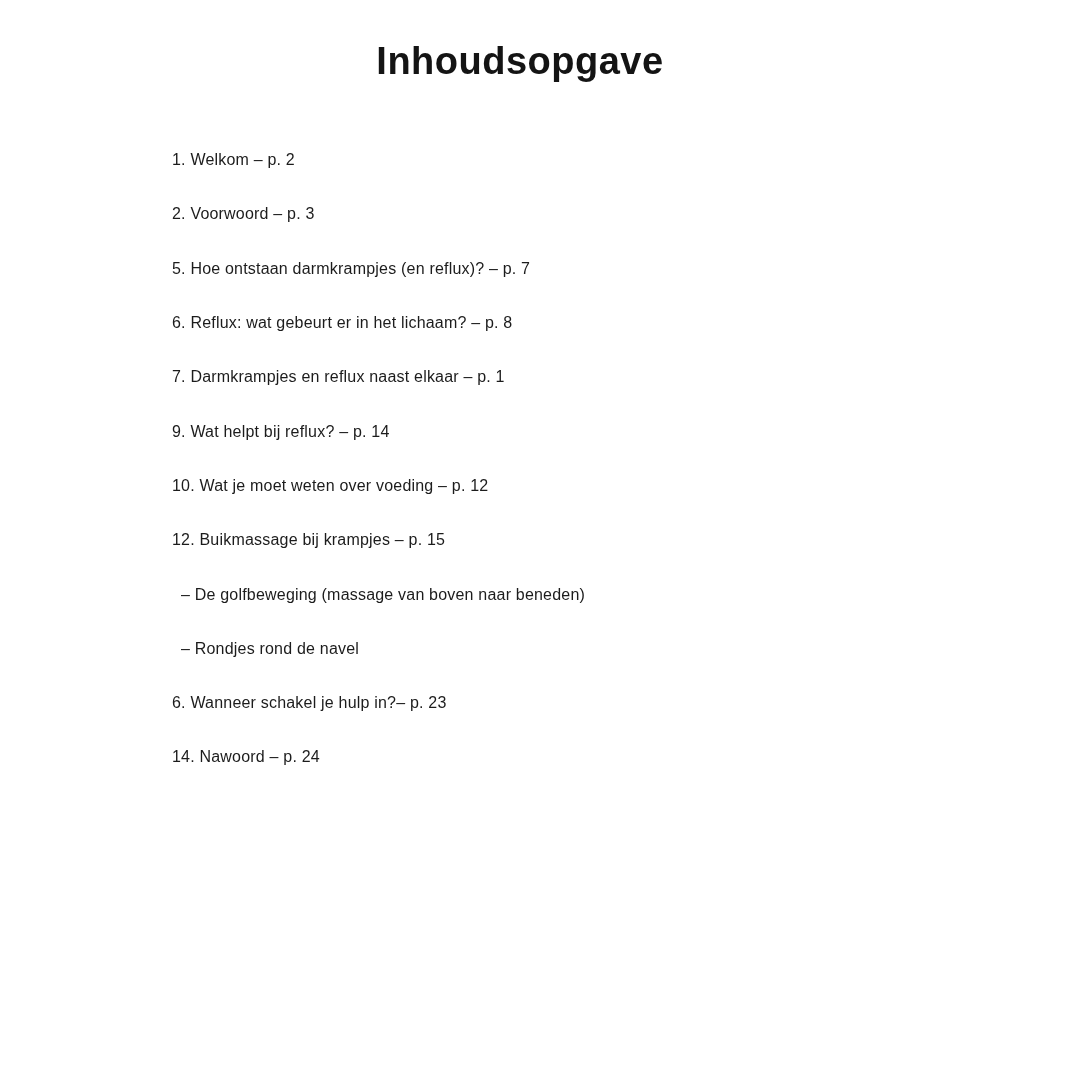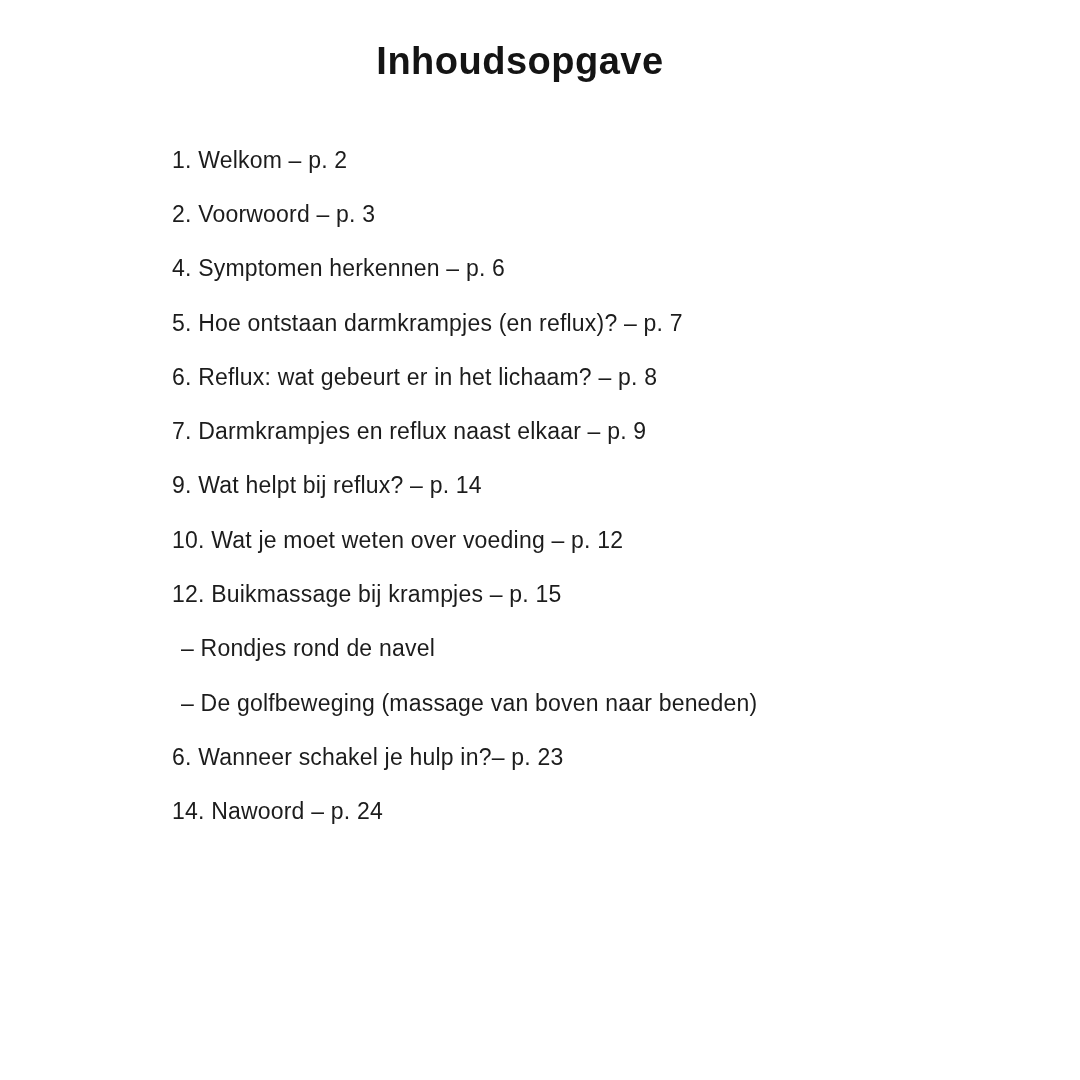--- a/index.html
+++ b/index.html
@@ -30,46 +30,45 @@
   .toc {
     position: absolute;
     left: 172px;
     top: 133px;
     right: 60px;
   }
   .toc-row {
     height: 54.3px;
     display: flex;
     align-items: center;
-    font-size: 23px;
+    font-size: 16px;
     font-weight: 400;
     letter-spacing: 0.2px;
     color: var(--text-color, #1c1c1c);
     white-space: nowrap;
   }
   .toc-row.sub {
     padding-left: 9px;
   }
 </style>
 </head>
 <body>
 
 <div class="page">
 
   <h1 class="title">Inhoudsopgave</h1>
 
   <div class="toc">
     <div class="toc-row">1. Welkom – p. 2</div>
     <div class="toc-row">2. Voorwoord – p. 3</div>
-    <div class="toc-row">4. Symptomen herkennen – p. 6</div>
     <div class="toc-row">5. Hoe ontstaan darmkrampjes (en reflux)? – p. 7</div>
     <div class="toc-row">6. Reflux: wat gebeurt er in het lichaam? – p. 8</div>
-    <div class="toc-row">7. Darmkrampjes en reflux naast elkaar – p. 9</div>
+    <div class="toc-row">7. Darmkrampjes en reflux naast elkaar – p. 1</div>
     <div class="toc-row">9. Wat helpt bij reflux? – p. 14</div>
     <div class="toc-row">10. Wat je moet weten over voeding – p. 12</div>
     <div class="toc-row">12. Buikmassage bij krampjes – p. 15</div>
+    <div class="toc-row sub">– De golfbeweging (massage van boven naar beneden)</div>
     <div class="toc-row sub">– Rondjes rond de navel</div>
-    <div class="toc-row sub">– De golfbeweging (massage van boven naar beneden)</div>
     <div class="toc-row">6. Wanneer schakel je hulp in?– p. 23</div>
     <div class="toc-row">14. Nawoord – p. 24</div>
   </div>
 
 </div>
 
 </body></html>

